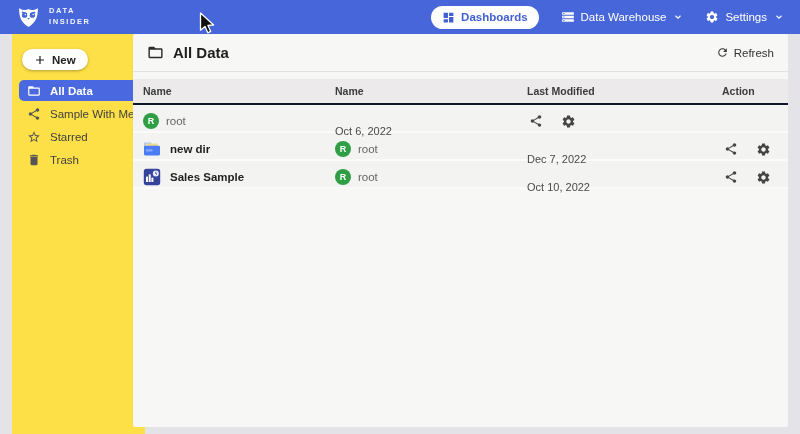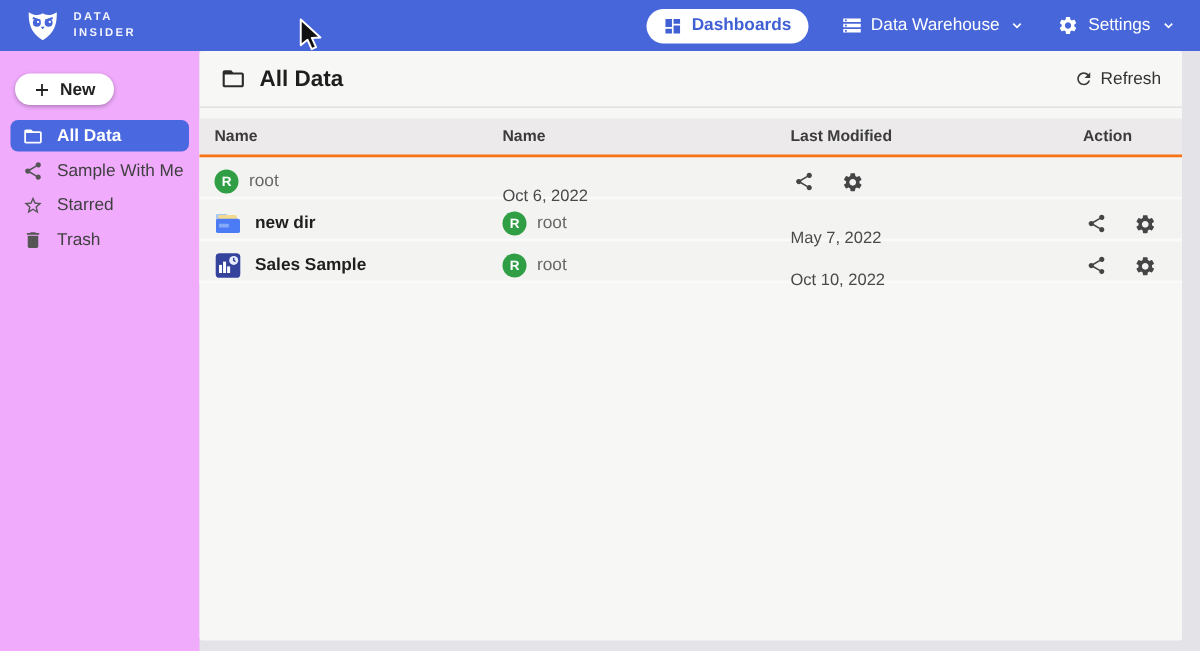--- a/index.html
+++ b/index.html
@@ -13,21 +13,21 @@
   .brand-text{display:flex;flex-direction:column;color:#f2f4ff;font-size:7.5px;font-weight:bold;
               letter-spacing:1.6px;line-height:1.45;}
   .nav-right{display:flex;align-items:center;gap:22px;margin-right:4px;}
   .dash-btn{display:flex;align-items:center;gap:6px;background:#ffffff;border:none;border-radius:13px;
             height:23px;padding:0 11px;color:#4160d4;font-weight:bold;font-size:11.5px;cursor:pointer;
             font-family:inherit;}
   .nav-link{display:flex;align-items:center;gap:6px;color:#ffffff;font-size:11.5px;cursor:pointer;}
   .nav-link .chev{margin-left:1px;display:flex;}
 
   
-  .sidebar{position:absolute;top:34px;left:0;width:133px;bottom:0;background:#f0abfc;box-sizing:border-box;}
+  .sidebar{position:absolute;top:34px;left:12px;width:133px;bottom:0;background:#fde047;box-sizing:border-box;}
   .new-btn{display:flex;align-items:center;gap:6px;background:#ffffff;border:none;border-radius:14px;
            height:21px;padding:0 12px;margin:15px 0 0 10px;font-size:11.5px;font-weight:bold;color:#222;
            box-shadow:0 1px 3px rgba(0,0,0,.3);cursor:pointer;font-family:inherit;}
   .side-items{margin-top:10px;}
   .side-item{display:flex;align-items:center;gap:9px;height:21px;margin:2px 7px;padding-left:8px;
              border-radius:5px;font-size:11.5px;color:#3f3f3f;cursor:pointer;}
   .side-item .sicon{display:flex;color:#555;}
   .side-item.selected{background:var(--selected,#4a69e0);color:#ffffff;font-weight:bold;}
   .side-item.selected .sicon{color:#ffffff;}
 
@@ -37,21 +37,21 @@
   .card-header{height:37px;display:flex;align-items:center;justify-content:space-between;
                padding:0 14px;border-bottom:1px solid #e2e0e0;}
   .title-wrap{display:flex;align-items:center;gap:9px;color:#1e1e1e;}
   .page-title{font-size:15px;font-weight:bold;margin:0;}
   .refresh-btn{display:flex;align-items:center;gap:5px;background:none;border:none;color:#333;
                font-size:11.5px;cursor:pointer;font-family:inherit;padding:0;}
 
   
   .table{margin-top:7px;}
   .trow,.thead{display:grid;grid-template-columns:192px 192px 195px 1fr;align-items:center;}
-  .thead{height:24px;background:#eceaea;border-bottom:2px solid #f97316;
+  .thead{height:24px;background:#eceaea;border-bottom:2px solid #0f172a;
          font-size:10.5px;font-weight:bold;color:#3c3c3c;text-align:center;}
   .cell{padding-left:10px;display:flex;align-items:center;}
   .trow{height:26px;background:#f3f3f2;border-bottom:2px solid #fafaf9;cursor:pointer;}
   .name-cell{gap:9px;font-size:11.5px;font-weight:bold;color:#1f1f1f;}
   .owner-cell{gap:7px;font-size:11.5px;color:#666;}
   .avatar{width:16px;height:16px;border-radius:50%;background:var(--green,#2f9e44);color:#fff;
           font-size:9px;font-weight:bold;display:flex;align-items:center;justify-content:center;}
   .date-cell{font-size:11px;color:#4a4a4a;margin-top:20px;}
   .action-cell{gap:18px;color:#454545;padding-left:12px;}
   .action-cell .aicon{display:flex;cursor:pointer;}
@@ -227,21 +227,21 @@
             <rect x="1" y="5.8" width="16" height="9.6" rx="1.3" fill="#4b7bf5"></rect>
             <rect x="3" y="9.2" width="6.6" height="2.4" rx="0.4" fill="#86aaf8"></rect>
           </svg>
         </span>
         <span>new dir</span>
       </div>
       <div class="cell owner-cell">
         <span class="avatar">R</span>
         <span>root</span>
       </div>
-      <div class="cell date-cell">May 7, 2022</div>
+      <div class="cell date-cell">Dec 7, 2022</div>
       <div class="cell action-cell">
         <span class="aicon">
           <svg viewBox="0 0 24 24" width="14" height="14" fill="#454545">
                   <path d="M18 16.08c-.76 0-1.44.3-1.96.77L8.91 12.7c.05-.23.09-.46.09-.7s-.04-.47-.09-.7l7.05-4.11c.54.5 1.25.81 2.04.81 1.66 0 3-1.34 3-3s-1.34-3-3-3-3 1.34-3 3c0 .24.04.47.09.7L8.04 9.81C7.5 9.31 6.79 9 6 9c-1.66 0-3 1.34-3 3s1.34 3 3 3c.79 0 1.5-.31 2.04-.81l7.12 4.16c-.05.21-.08.43-.08.65 0 1.61 1.31 2.92 2.92 2.92s2.92-1.31 2.92-2.92-1.31-2.92-2.92-2.92z"></path>
                 </svg>
         </span>
         <span class="aicon">
           <svg viewBox="0 0 24 24" width="15" height="15" fill="#454545">
                   <path d="M19.14 12.94c.04-.3.06-.61.06-.94 0-.32-.02-.64-.07-.94l2.03-1.58c.18-.14.23-.41.12-.61l-1.92-3.32c-.12-.22-.37-.29-.59-.22l-2.39.96c-.5-.38-1.03-.7-1.62-.94l-.36-2.54c-.04-.24-.24-.41-.48-.41h-3.84c-.24 0-.43.17-.47.41l-.36 2.54c-.59.24-1.13.57-1.62.94l-2.39-.96c-.22-.08-.47 0-.59.22L2.74 8.87c-.12.21-.08.47.12.61l2.03 1.58c-.05.3-.09.63-.09.94s.02.64.07.94l-2.03 1.58c-.18.14-.23.41-.12.61l1.92 3.32c.12.22.37.29.59.22l2.39-.96c.5.38 1.03.7 1.62.94l.36 2.54c.05.24.24.41.48.41h3.84c.24 0 .44-.17.47-.41l.36-2.54c.59-.24 1.13-.56 1.62-.94l2.39.96c.22.08.47 0 .59-.22l1.92-3.32c.12-.22.07-.47-.12-.61l-2.01-1.58zM12 15.6c-1.98 0-3.6-1.62-3.6-3.6s1.62-3.6 3.6-3.6 3.6 1.62 3.6 3.6-1.62 3.6-3.6 3.6z"></path>
                 </svg>

